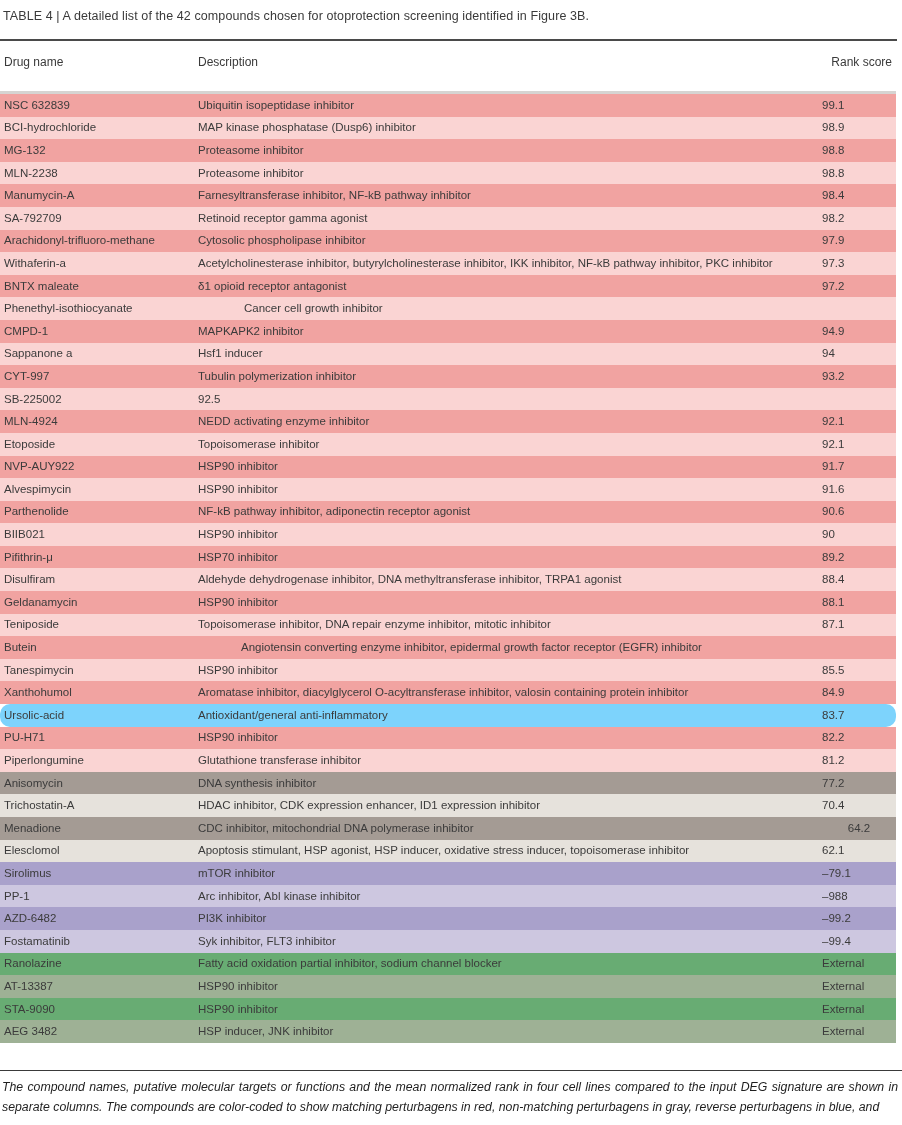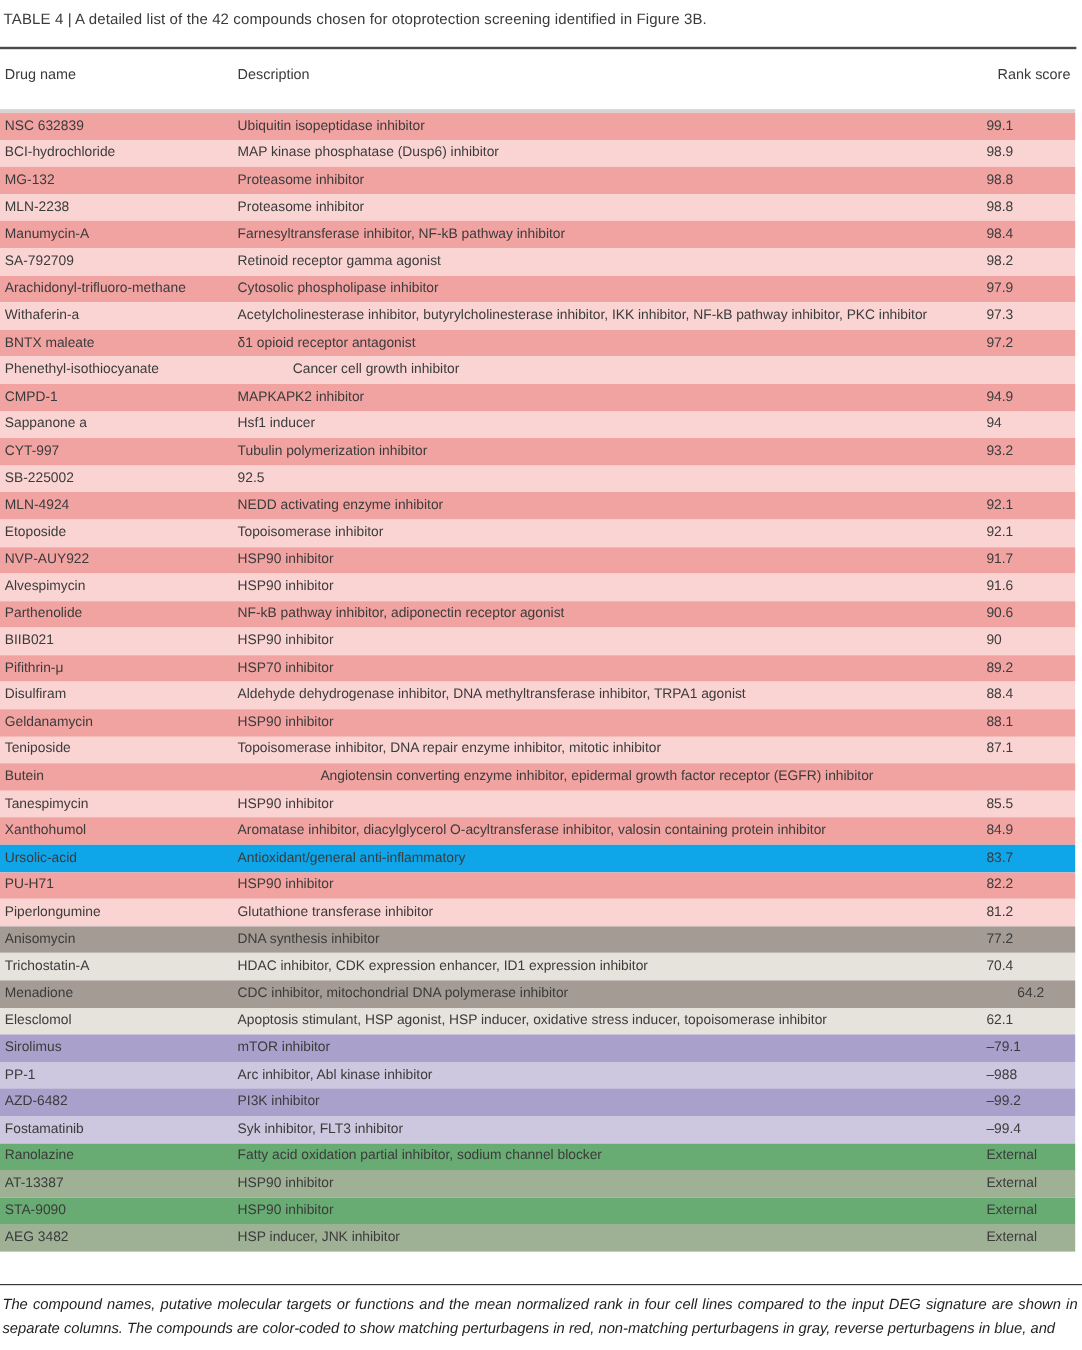--- a/index.html
+++ b/index.html
@@ -195,34 +195,34 @@
         <div class="cell description" style="color: rgb(59, 59, 59);">HSP90 inhibitor</div>
         <div class="cell rank" style="color: rgb(59, 59, 59);">88.1</div>
       </div>
       <div class="row" style="background: rgb(250, 212, 211);">
         <div class="cell drug" style="color: rgb(59, 59, 59);">Teniposide</div>
         <div class="cell description" style="color: rgb(59, 59, 59);">Topoisomerase inhibitor, DNA repair enzyme inhibitor, mitotic inhibitor</div>
         <div class="cell rank" style="color: rgb(59, 59, 59);">87.1</div>
       </div>
       <div class="row" style="background: rgb(241, 163, 161); gap: 43px;">
         <div class="cell drug" style="color: rgb(59, 59, 59);">Butein</div>
-        <div class="cell description" style="color: rgb(59, 59, 59); margin-left: 26px;">Angiotensin converting enzyme inhibitor, epidermal growth factor receptor (EGFR) inhibitor</div>
+        <div class="cell description" style="color: rgb(59, 59, 59);">Angiotensin converting enzyme inhibitor, epidermal growth factor receptor (EGFR) inhibitor</div>
         <div class="cell rank" style="color: rgb(59, 59, 59);">85.6</div>
       </div>
       <div class="row" style="background: rgb(250, 212, 211);">
         <div class="cell drug" style="color: rgb(59, 59, 59);">Tanespimycin</div>
         <div class="cell description" style="color: rgb(59, 59, 59);">HSP90 inhibitor</div>
         <div class="cell rank" style="color: rgb(59, 59, 59);">85.5</div>
       </div>
       <div class="row" style="background: rgb(241, 163, 161);">
         <div class="cell drug" style="color: rgb(59, 59, 59);">Xanthohumol</div>
         <div class="cell description" style="color: rgb(59, 59, 59);">Aromatase inhibitor, diacylglycerol O-acyltransferase inhibitor, valosin containing protein inhibitor</div>
         <div class="cell rank" style="color: rgb(59, 59, 59);">84.9</div>
       </div>
-      <div class="row" style="background: #0ea5e9;">
+      <div class="row" style="background: #7dd3fc; border-radius: 10px;">
         <div class="cell drug" style="color: rgb(59, 59, 59);">Ursolic-acid</div>
         <div class="cell description" style="color: rgb(59, 59, 59);">Antioxidant/general anti-inflammatory</div>
         <div class="cell rank" style="color: rgb(59, 59, 59);">83.7</div>
       </div>
       <div class="row" style="background: rgb(241, 163, 161);">
         <div class="cell drug" style="color: rgb(59, 59, 59);">PU-H71</div>
         <div class="cell description" style="color: rgb(59, 59, 59);">HSP90 inhibitor</div>
         <div class="cell rank" style="color: rgb(59, 59, 59);">82.2</div>
       </div>
       <div class="row" style="background: rgb(250, 212, 211);">

